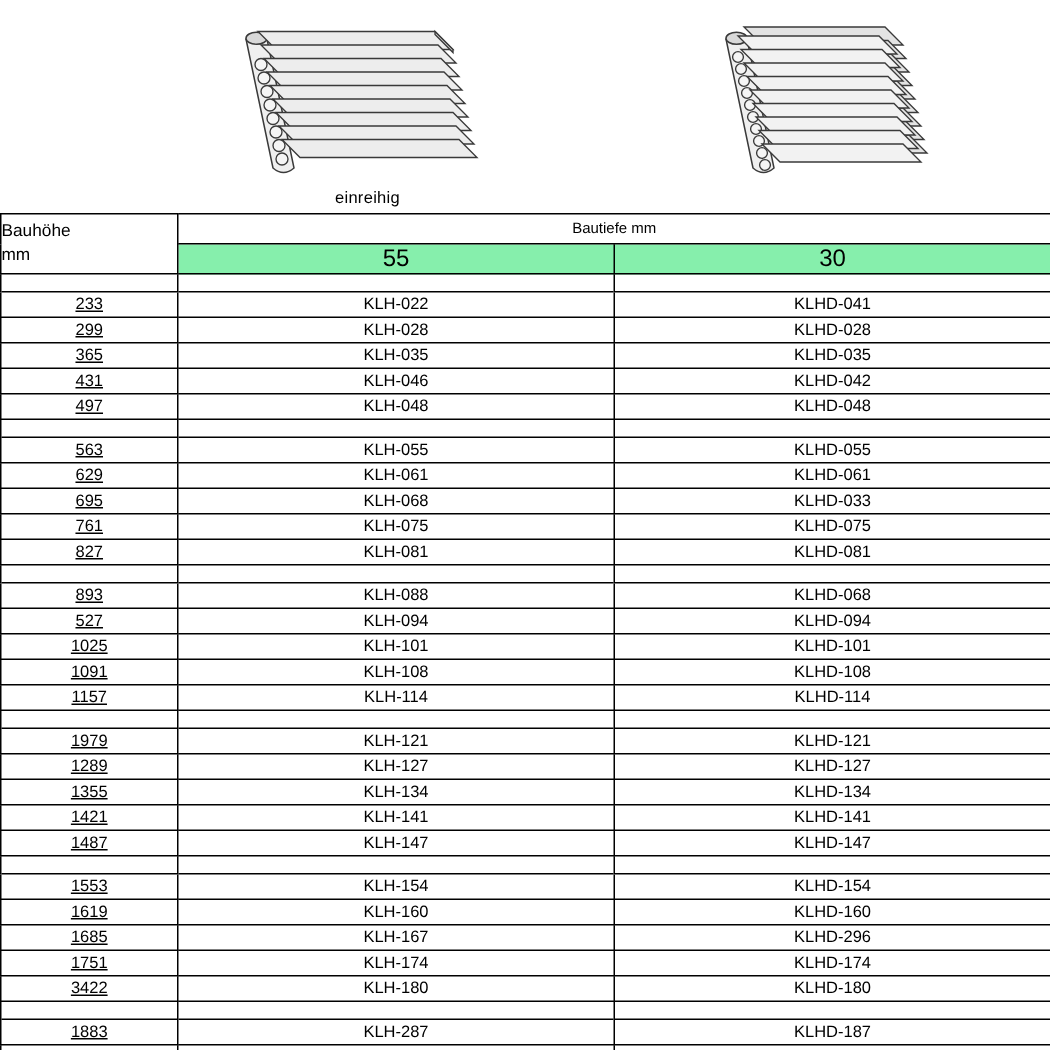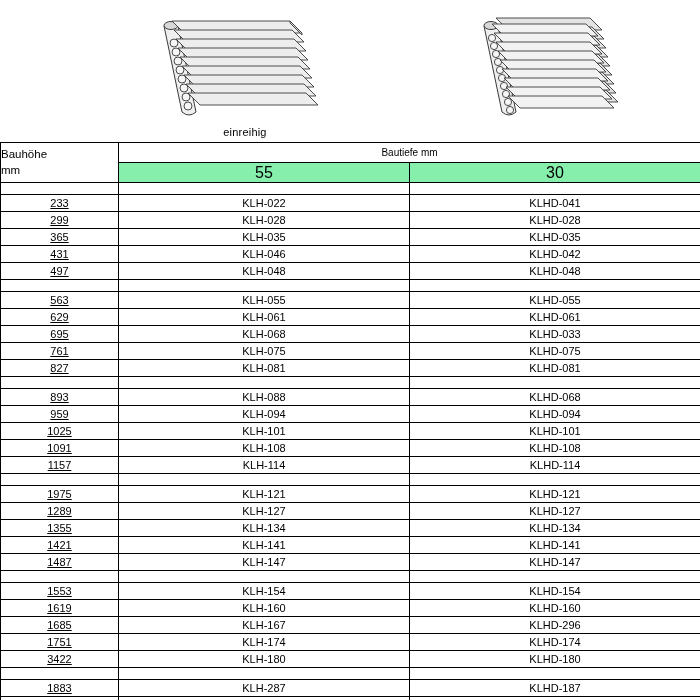--- a/index.html
+++ b/index.html
@@ -283,21 +283,21 @@
           <td></td>
           <td></td>
           <td></td>
         </tr>
       <tr>
         <td class="c-size">893</td>
         <td class="c-code">KLH-088</td>
         <td class="c-code">KLHD-068</td>
       </tr>
       <tr>
-        <td class="c-size">959</td>
+        <td class="c-size">527</td>
         <td class="c-code">KLH-094</td>
         <td class="c-code">KLHD-094</td>
       </tr>
       <tr>
         <td class="c-size">1025</td>
         <td class="c-code">KLH-101</td>
         <td class="c-code">KLHD-101</td>
       </tr>
       <tr>
         <td class="c-size">1091</td>
@@ -309,21 +309,21 @@
         <td class="c-code">KLH-114</td>
         <td class="c-code">KLHD-114</td>
       </tr>
 
       <tr class="spacer">
           <td></td>
           <td></td>
           <td></td>
         </tr>
       <tr>
-        <td class="c-size">1975</td>
+        <td class="c-size">1979</td>
         <td class="c-code">KLH-121</td>
         <td class="c-code">KLHD-121</td>
       </tr>
       <tr>
         <td class="c-size">1289</td>
         <td class="c-code">KLH-127</td>
         <td class="c-code">KLHD-127</td>
       </tr>
       <tr>
         <td class="c-size">1355</td>

